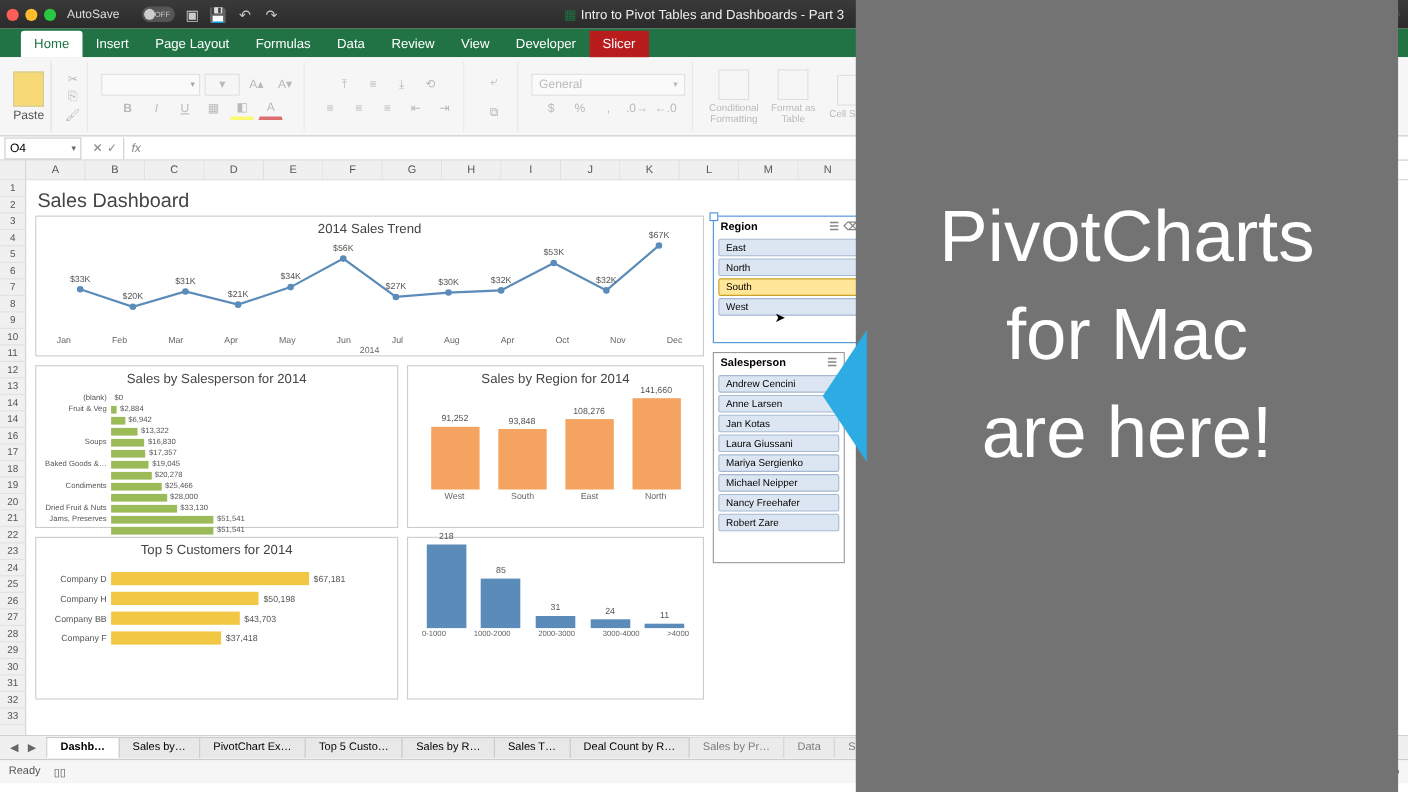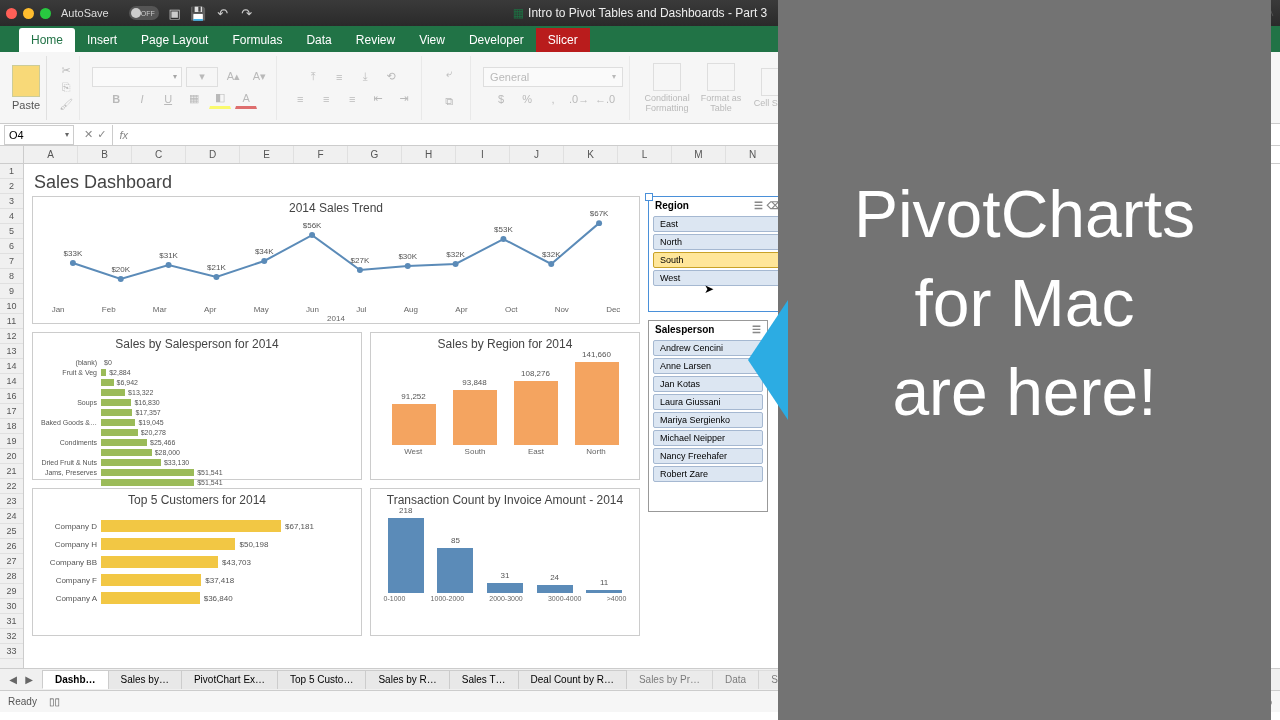--- a/index.html
+++ b/index.html
@@ -478,21 +478,21 @@
             <div class="hbar-lbl"></div>
             <div class="hbar" style="width:200px"></div>
             <div class="hbar-val">$110,577</div>
           </div>
         </div>
     </div>
 
     <div class="chart region">
       <div class="chart-title">Sales by Region for 2014</div>
       <div class="region-bars" id="regbars">
-          <div class="region-bar" style="height: 41px;">
+          <div class="region-bar" style="height: 57px;">
             <span>91,252</span>
           </div>
           <div class="region-bar" style="height: 55.0575px;">
             <span>93,848</span>
           </div>
           <div class="region-bar" style="height: 63.5219px;">
             <span>108,276</span>
           </div>
           <div class="region-bar" style="height: 83.1072px;">
             <span>141,660</span>
@@ -522,30 +522,24 @@
           <div class="top5-row">
             <div class="top5-lbl">Company BB</div>
             <div class="top5-bar" style="width:117.09471427933494px"></div>
             <div class="top5-val">$43,703</div>
           </div>
           <div class="top5-row">
             <div class="top5-lbl">Company F</div>
             <div class="top5-bar" style="width:100.2551316592489px"></div>
             <div class="top5-val">$37,418</div>
           </div>
-          <div class="top5-row">
-            <div class="top5-lbl">Company A</div>
-            <div class="top5-bar" style="width:98.7064795105759px"></div>
-            <div class="top5-val">$36,840</div>
-          </div>
         </div>
     </div>
 
     <div class="chart trans">
-      <div class="chart-title" style="line-height:1.2">Transaction Count by Invoice Amount - 2014</div>
       <div class="trans-bars" id="transbars">
           <div class="trans-bar" style="height: 75.8261px;">
             <span>218</span>
           </div>
           <div class="trans-bar" style="height: 45px;">
             <span>85</span>
           </div>
           <div class="trans-bar" style="height: 10.7826px;">
             <span>31</span>
           </div>

